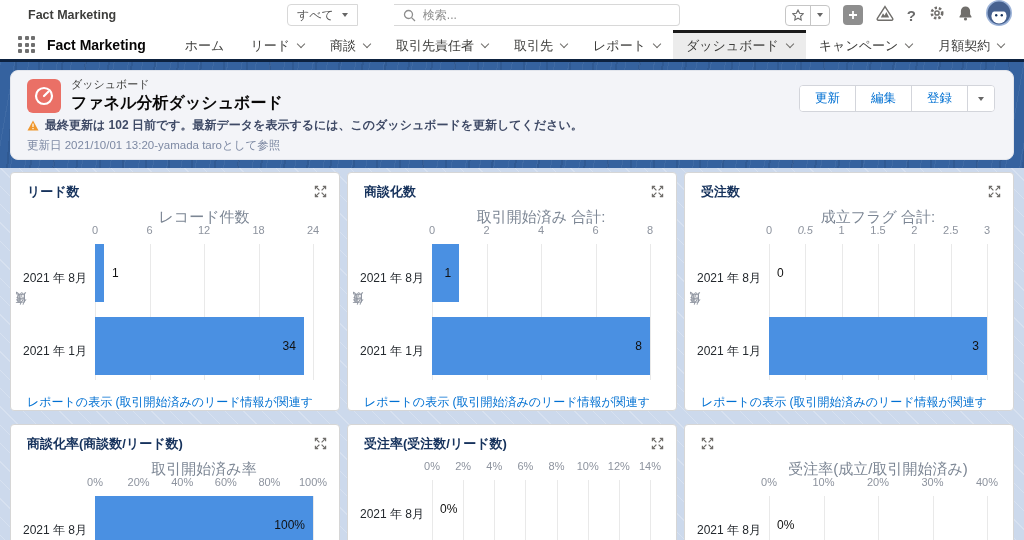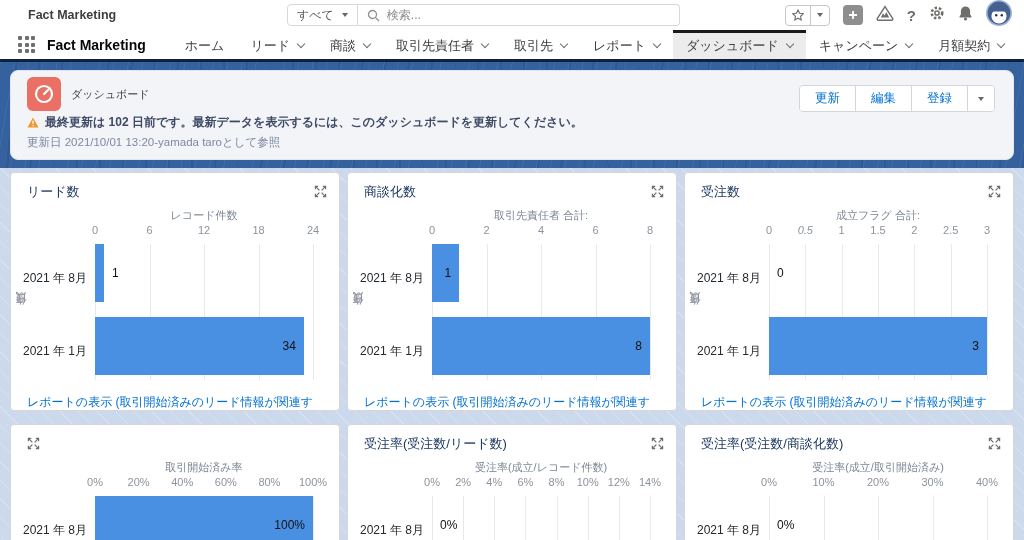--- a/index.html
+++ b/index.html
@@ -3,21 +3,21 @@
 <meta charset="utf-8">
 <style>
   * { margin:0; padding:0; box-sizing:border-box; }
   html,body { width:1024px; height:540px; }
   body { font-family:"Liberation Sans","DejaVu Sans",sans-serif; background:#fff; }
   .stage { position:relative; width:1024px; height:540px; overflow:hidden; background:#b91c1c; }
 
   
   .topbar { position:relative; height:30px; background:#fff; display:flex; align-items:center; }
   .brand { font-size:12.5px; font-weight:700; color:#3e3e3c; margin-left:28px; }
-  .search { position:absolute; left:287px; top:4px; width:393px; height:22px; display:flex; }
+  .search { position:absolute; left:287px; top:4px; width:393px; height:22px; display:flex;gap:36px; }
   .scope { display:flex; align-items:center; gap:8px; padding:0 9px; border:1px solid #d8d8d8; border-radius:4px 0 0 4px; background:#fff; font-size:12px; color:#555; }
   .searchbox { flex:1; display:flex; align-items:center; gap:7px; border:1px solid #d8d8d8; border-left:none; border-radius:0 4px 4px 0; padding:0 9px; background:#fff; }
   .searchbox input { border:none; outline:none; flex:1; font-size:12px; color:#444; font-family:inherit; background:transparent; }
   .searchbox input::placeholder { color:#8e8e8e; }
   .top-icons { position:absolute; right:12px; top:3px; display:flex; align-items:center; gap:13px; height:24px; }
   .favgrp { display:flex; border:1px solid #c6c6c6; border-radius:4px; height:21px; }
   .favgrp .seg { display:flex; align-items:center; padding:0 6px; }
   .favgrp .seg + .seg { border-left:1px solid #c6c6c6; }
   .plusbtn { width:20px; height:20px; background:#8e8e8e; border-radius:4px; display:flex; align-items:center; justify-content:center; }
   .qmark { font-size:15px; font-weight:700; color:#6b6b6b; }
@@ -52,23 +52,23 @@
   .btn { display:flex; align-items:center; padding:0 15px; font-size:12.5px; color:#0070d2; background:#fff; border:none; border-right:1px solid #d3d5db; cursor:pointer; font-family:inherit; }
   .btn:last-child { border-right:none; padding:0 10px; }
 
   
   .grid-area { position:relative; min-height:372px; background:#ccd9ec; padding:4px 10px 20px;
     display:flex; flex-wrap:wrap; gap:13px 7px; }
   .grid-area::before { content:""; position:absolute; inset:0;
     background:repeating-linear-gradient(45deg, rgba(255,255,255,.22) 0 1px, transparent 1px 13px); }
   .cardc { position:relative; width:330px; height:239px; background:#fff; border:1px solid #d6d6d6; border-radius:4px; overflow:hidden; }
   .chead { display:flex; justify-content:space-between; align-items:flex-start; padding:10px 12px 6px 16px; }
-  .ctitle { font-size:13px; font-weight:400; color:#16325c; }
+  .ctitle { font-size:13px; font-weight:700; color:#16325c; }
   .expand { cursor:pointer; margin-top:1px; }
-  .axis-title { margin:0 26px 2px 84px; text-align:center; font-size:11px; color:#7c8694; height:14px; white-space:nowrap; }
+  .axis-title { margin:0 26px 2px 84px; text-align:center; font-size:15px; color:#7c8694; height:14px; white-space:nowrap; }
   .ticks { position:relative; height:15px; margin:0 26px 0 84px; }
   .tick { position:absolute; top:0; transform:translateX(-50%); font-size:11px; color:#8d939e; white-space:nowrap; }
   .plot { position:relative; margin-right:26px; height:136px; }
   .ylab { position:absolute; left:3px; top:50%; transform:translateY(-50%) rotate(180deg); writing-mode:vertical-rl; font-size:11px; color:#8d939e; letter-spacing:1px; }
   .gridlines { position:absolute; left:84px; right:0; top:0; bottom:0; }
   .gline { position:absolute; top:0; bottom:0; width:1px; background:#e9e9e9; }
   .rows { position:relative; z-index:1; }
   .crow { position:relative; height:68px; padding-left:84px; }
   .cat { position:absolute; left:0; top:0; width:76px; height:100%; display:flex; align-items:center; justify-content:flex-end; font-size:12px; color:#24292e; white-space:nowrap; }
   .bar { position:relative; margin-top:5px; height:58px; background:#4a90e2; }
@@ -204,20 +204,21 @@
     <div class="hero">
       <div class="hero-row">
         <div class="dash-icon">
           <svg width="22" height="22" viewBox="0 0 22 22">
               <circle cx="11" cy="11" r="8" fill="none" stroke="#fff" stroke-width="2.2"></circle>
               <path d="M11 11l4.3-4.3" stroke="#fff" stroke-width="2.2" stroke-linecap="round"></path>
             </svg>
         </div>
         <div>
           <div class="entity">ダッシュボード</div>
+          <div class="ptitle">ファネル分析ダッシュボード</div>
         </div>
       </div>
       <div class="warn">
         <svg width="12" height="11">
             <path d="M6 .5L11.5 10.5H.5Z" fill="#f0972d"></path>
             <rect x="5.4" y="3.6" width="1.2" height="3.4" fill="#fff"></rect>
             <rect x="5.4" y="8" width="1.2" height="1.2" fill="#fff"></rect>
           </svg>
         <span>最終更新は 102 日前です。最新データを表示するには、このダッシュボードを更新してください。</span>
       </div>
@@ -277,21 +278,21 @@
         <div class="cfoot"><a class="rlink">レポートの表示 (取引開始済みのリード情報が関連するリード)</a></div>
       </div>
     <div class="cardc">
         <div class="chead">
           <span class="ctitle">商談化数</span>
           <span class="expand"><svg width="13" height="13" viewBox="0 0 14 14" fill="none" stroke="#706e6b" stroke-width="1.3">
               <path d="M5.8 5.8L1.8 1.8M8.2 5.8l4-4M5.8 8.2l-4 4M8.2 8.2l4 4"></path>
               <path d="M1.5 4.5v-3h3M9.5 1.5h3v3M1.5 9.5v3h3M9.5 12.5h3v-3"></path>
             </svg></span>
         </div>
-        <div class="axis-title">取引先責任者 合計:</div>
+        <div class="axis-title">取引開始済み 合計:</div>
         <div class="ticks">
           <span class="tick" style="left: 0%;">0</span>
           <span class="tick" style="left: 25%;">2</span>
           <span class="tick" style="left: 50%;">4</span>
           <span class="tick" style="left: 75%;">6</span>
           <span class="tick" style="left: 100%;">8</span>
         </div>
         <div class="plot">
           <div class="ylab">作成日</div>
           <div class="gridlines">
@@ -359,20 +360,21 @@
               <div class="bar" style="width: 100%;">
                 <span class="val inside">3</span>
               </div>
             </div>
           </div>
         </div>
         <div class="cfoot"><a class="rlink">レポートの表示 (取引開始済みのリード情報が関連するリード)</a></div>
       </div>
     <div class="cardc">
         <div class="chead">
+          <span class="ctitle">商談化率(商談数/リード数)</span>
           <span class="expand"><svg width="13" height="13" viewBox="0 0 14 14" fill="none" stroke="#706e6b" stroke-width="1.3">
               <path d="M5.8 5.8L1.8 1.8M8.2 5.8l4-4M5.8 8.2l-4 4M8.2 8.2l4 4"></path>
               <path d="M1.5 4.5v-3h3M9.5 1.5h3v3M1.5 9.5v3h3M9.5 12.5h3v-3"></path>
             </svg></span>
         </div>
         <div class="axis-title">取引開始済み率</div>
         <div class="ticks">
           <span class="tick" style="left: 0%;">0%</span>
           <span class="tick" style="left: 20%;">20%</span>
           <span class="tick" style="left: 40%;">40%</span>
@@ -400,21 +402,20 @@
         </div>
       </div>
     <div class="cardc">
         <div class="chead">
           <span class="ctitle">受注率(受注数/リード数)</span>
           <span class="expand"><svg width="13" height="13" viewBox="0 0 14 14" fill="none" stroke="#706e6b" stroke-width="1.3">
               <path d="M5.8 5.8L1.8 1.8M8.2 5.8l4-4M5.8 8.2l-4 4M8.2 8.2l4 4"></path>
               <path d="M1.5 4.5v-3h3M9.5 1.5h3v3M1.5 9.5v3h3M9.5 12.5h3v-3"></path>
             </svg></span>
         </div>
-        <div class="axis-title">受注率(成立/レコード件数)</div>
         <div class="ticks">
           <span class="tick" style="left: 0%;">0%</span>
           <span class="tick" style="left: 14.2857%;">2%</span>
           <span class="tick" style="left: 28.5714%;">4%</span>
           <span class="tick" style="left: 42.8571%;">6%</span>
           <span class="tick" style="left: 57.1429%;">8%</span>
           <span class="tick" style="left: 71.4286%;">10%</span>
           <span class="tick" style="left: 85.7143%;">12%</span>
           <span class="tick" style="left: 100%;">14%</span>
         </div>
@@ -434,21 +435,20 @@
               <span class="cat">2021 年 8月</span>
               <div class="bar" style="width: 0%;">
                 <span class="val outside">0%</span>
               </div>
             </div>
           </div>
         </div>
       </div>
     <div class="cardc">
         <div class="chead">
-          <span class="ctitle">受注率(受注数/商談化数)</span>
           <span class="expand"><svg width="13" height="13" viewBox="0 0 14 14" fill="none" stroke="#706e6b" stroke-width="1.3">
               <path d="M5.8 5.8L1.8 1.8M8.2 5.8l4-4M5.8 8.2l-4 4M8.2 8.2l4 4"></path>
               <path d="M1.5 4.5v-3h3M9.5 1.5h3v3M1.5 9.5v3h3M9.5 12.5h3v-3"></path>
             </svg></span>
         </div>
         <div class="axis-title">受注率(成立/取引開始済み)</div>
         <div class="ticks">
           <span class="tick" style="left: 0%;">0%</span>
           <span class="tick" style="left: 25%;">10%</span>
           <span class="tick" style="left: 50%;">20%</span>

